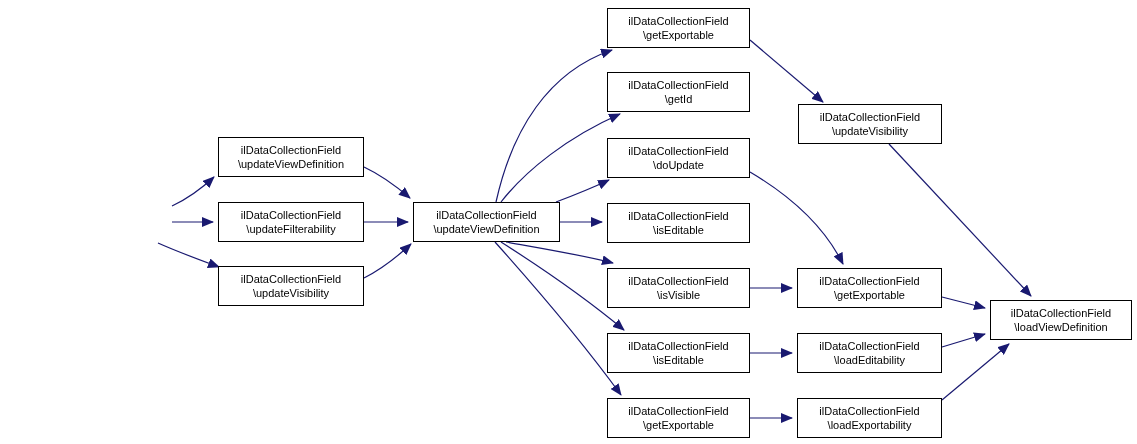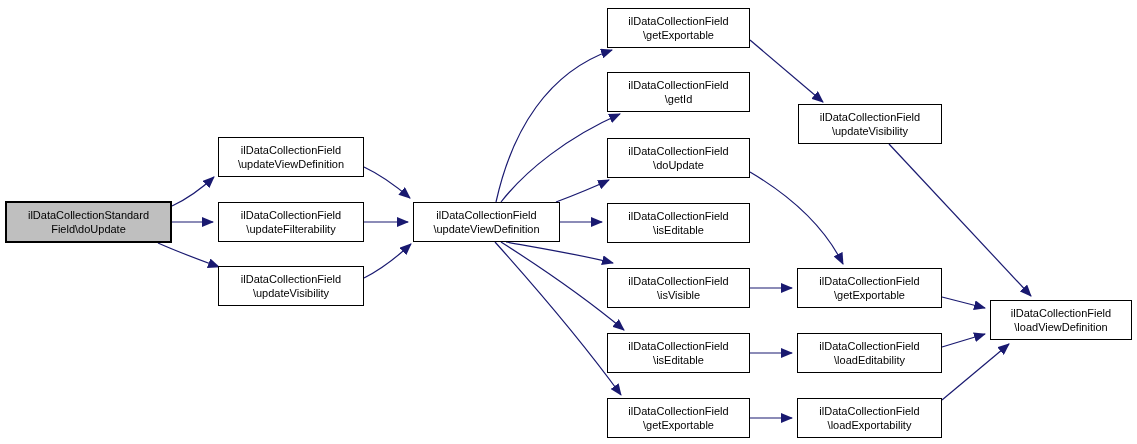--- a/index.html
+++ b/index.html
@@ -59,24 +59,20 @@
       <path d="M 750 288 L 792 288" marker-end="url(#arrow)"></path>
       <path d="M 750 353 L 792 353" marker-end="url(#arrow)"></path>
       <path d="M 750 418 L 792 418" marker-end="url(#arrow)"></path>
       <path d="M 889 144 L 1031 296" marker-end="url(#arrow)"></path>
       <path d="M 942 297 L 985 308" marker-end="url(#arrow)"></path>
       <path d="M 942 347 L 985 334" marker-end="url(#arrow)"></path>
       <path d="M 942 400 L 1009 344" marker-end="url(#arrow)"></path>
     </g>
   </svg>
 
-  <div class="node highlight" style="left:5px;top:201px;width:167px;height:42px">
-    <span>ilDataCollectionStandard</span>
-    <span>Field\doUpdate</span>
-  </div>
 
   <div class="node" style="left:218px;top:137px;width:146px;height:40px">
     <span>ilDataCollectionField</span>
     <span>\updateViewDefinition</span>
   </div>
 
   <div class="node" style="left:218px;top:202px;width:146px;height:40px">
     <span>ilDataCollectionField</span>
     <span>\updateFilterability</span>
   </div>

